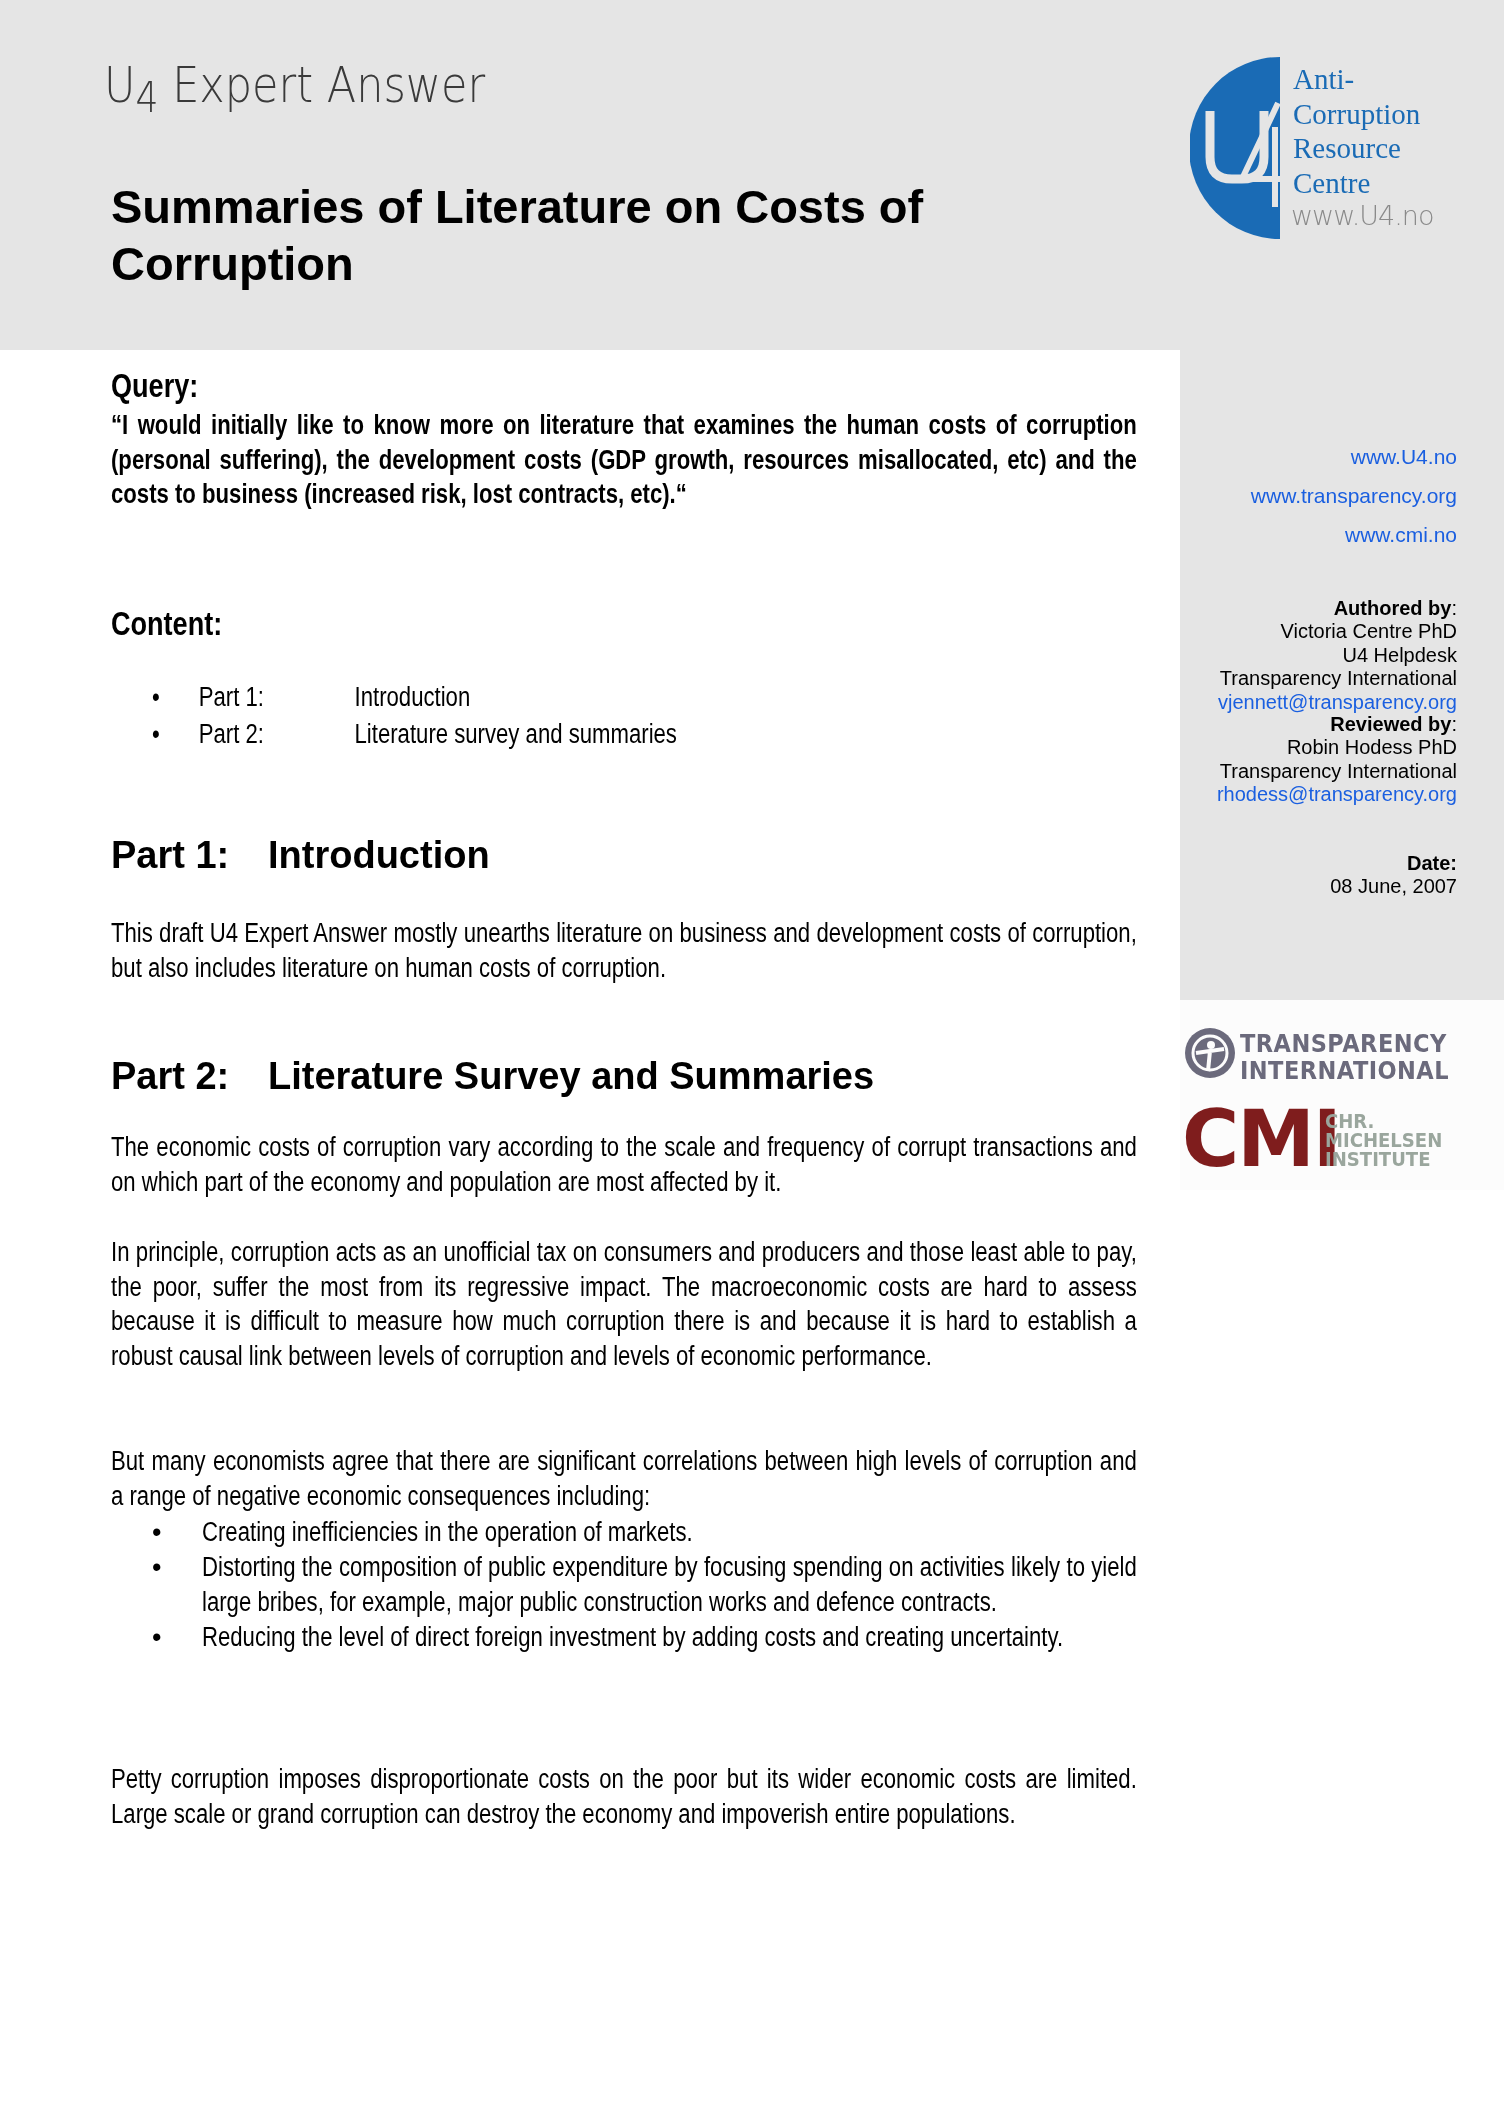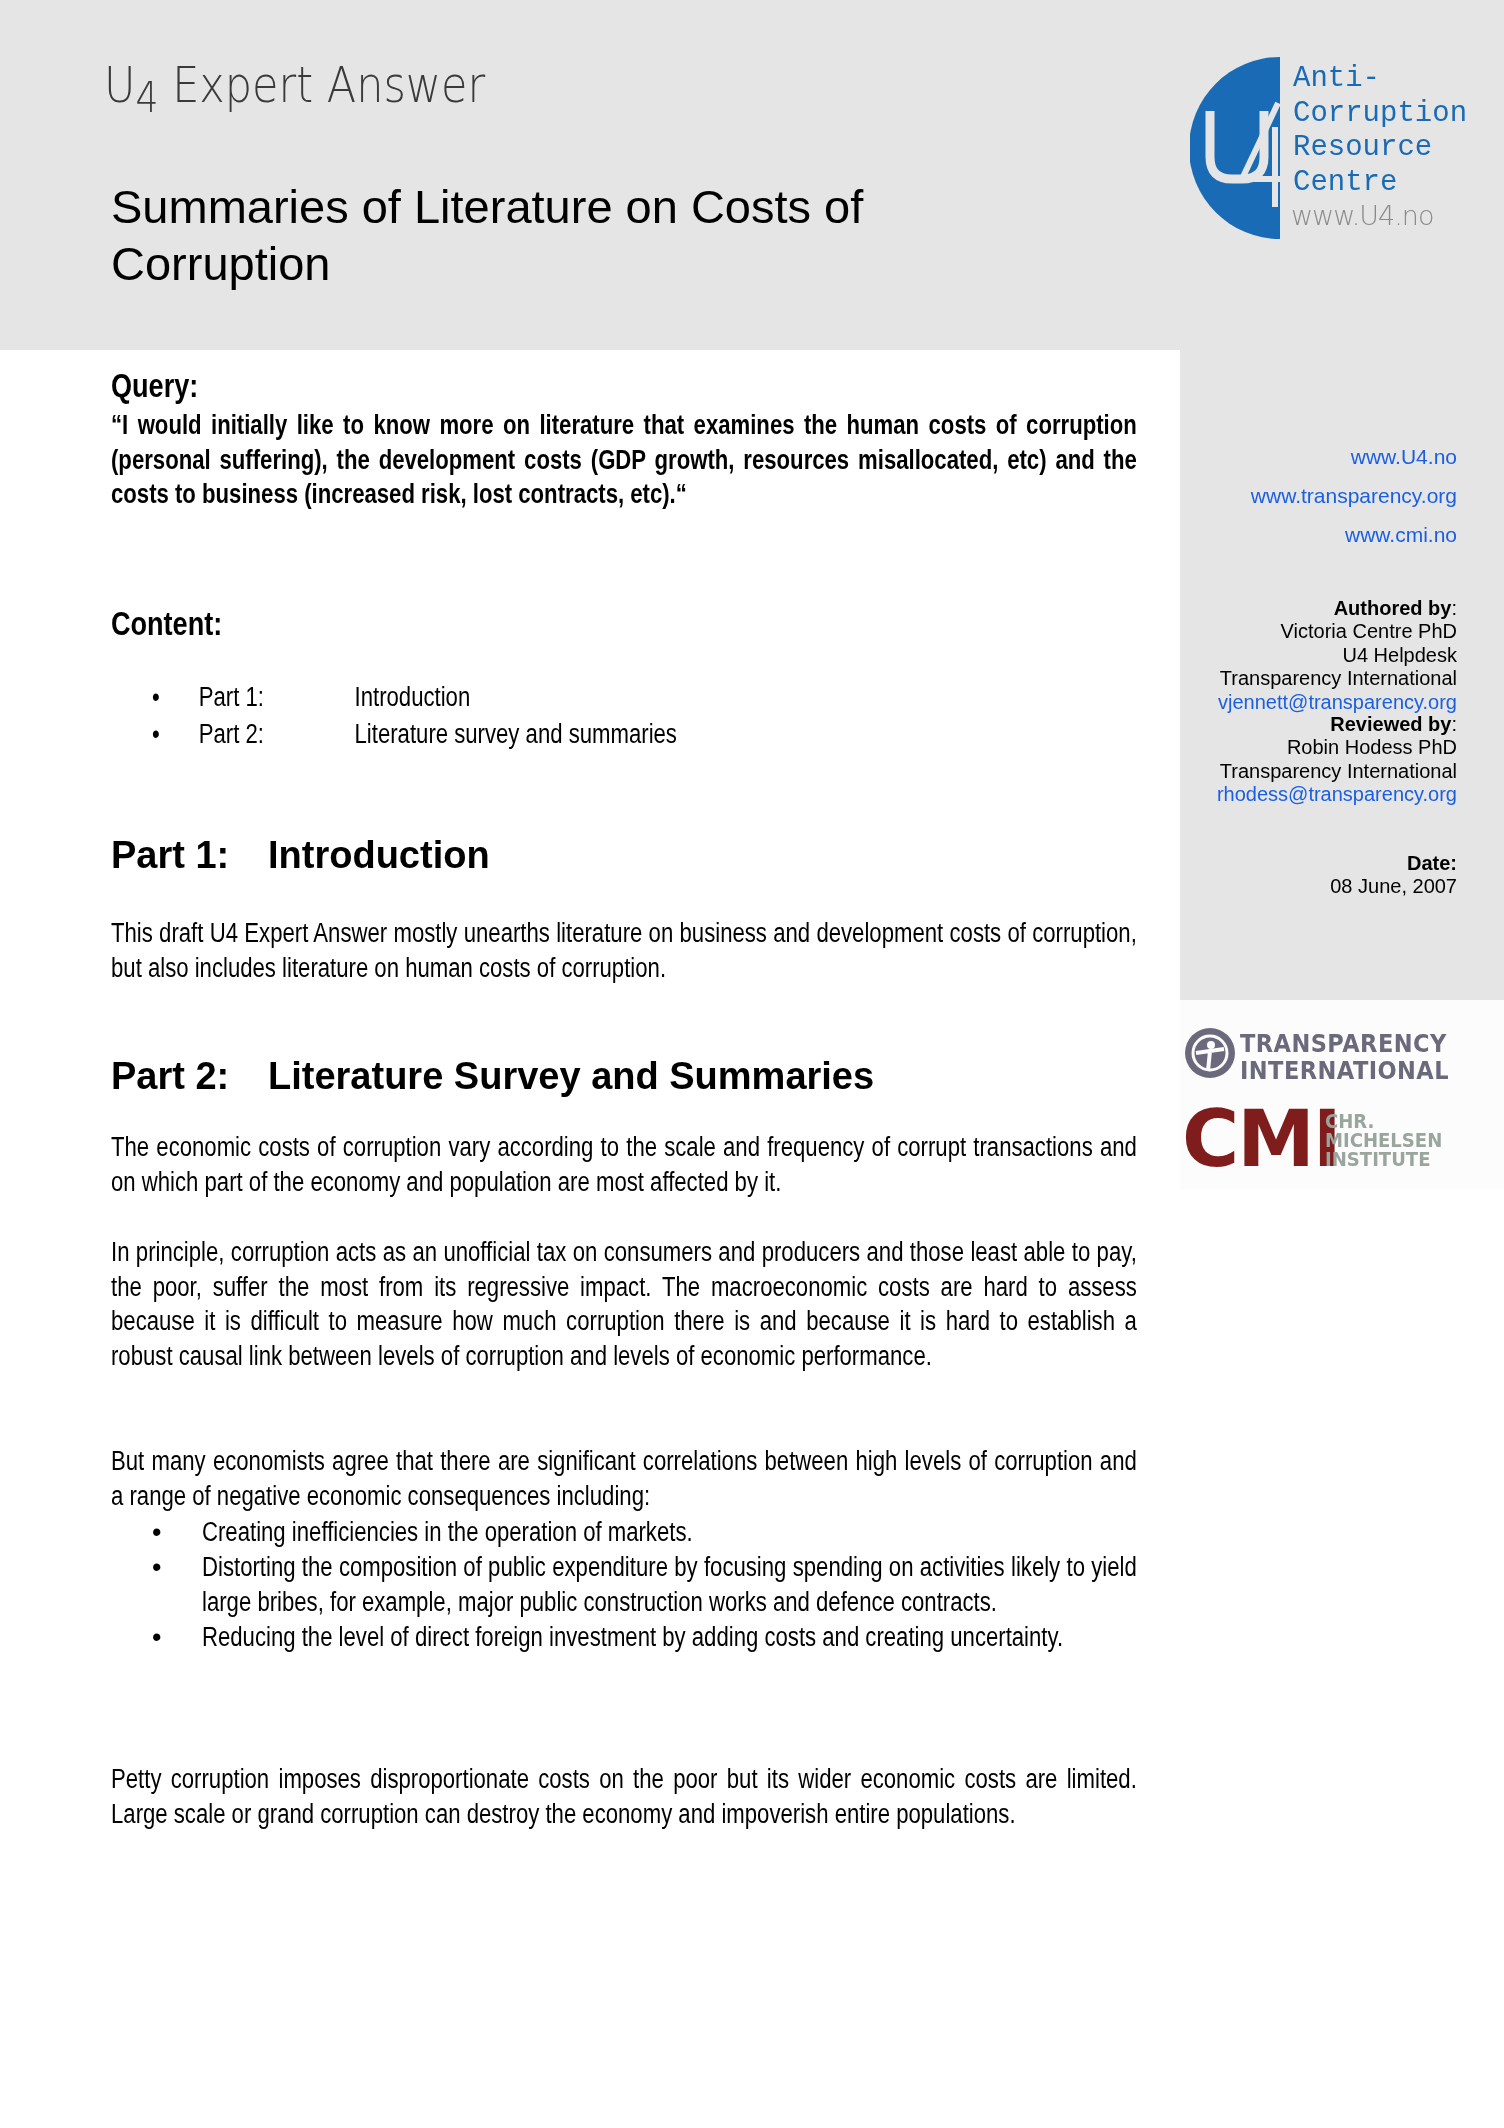--- a/index.html
+++ b/index.html
@@ -5,21 +5,21 @@
   html, body { margin:0; padding:0; }
   body { width:1504px; height:2128px; position:relative; background:#ffffff; overflow:hidden;
          font-family:"Liberation Sans", sans-serif; color:#000; }
   .abs { position:absolute; }
   #header-band { left:0; top:0; width:1504px; height:350px; background:#e5e5e5; }
   #sidebar { left:1180px; top:350px; width:324px; height:650px; background:#e5e5e5; }
   #series-title { left:104px; top:56px; font-family:"DejaVu Sans", sans-serif; font-weight:200;
                   font-size:50px; color:#3a3a3a; letter-spacing:0px; transform:scaleX(0.86); transform-origin:left top;
                   -webkit-text-stroke:0; font-stretch:condensed; }
   #series-title .sub4 { font-size:42px; position:relative; top:10px; }
-  #doc-title { left:111px; top:178px; width:900px; font-weight:normal; font-size:47px; line-height:57px; }
+  #doc-title { left:111px; top:178px; width:900px; font-weight:bold; font-size:47px; line-height:57px; }
   .h-label { font-weight:bold; font-size:33px; transform:scaleX(0.82); transform-origin:left top; }
   #query-label { left:111px; top:367px; }
   #content-label { left:111px; top:605px; }
 
   .para { position:absolute; left:111px; width:1026px; font-size:27px; line-height:34.7px; }
   .para .inner { display:block; width:1251px; transform:scaleX(0.82); transform-origin:left top; text-align:justify; text-align-last:left; }
   #query-text { top:408px; font-weight:bold; }
   #intro-text { top:916px; }
   #p1 { top:1130px; }
   #p2 { top:1235px; }
@@ -48,21 +48,21 @@
   .side { position:absolute; right:47px; text-align:right; font-size:20px; line-height:23.4px; }
   .link { color:#1a5fe0; }
   #side-links { top:437px; line-height:39px; font-size:21px; }
   #authored { top:597px; }
   #reviewed { top:713px;margin-left:13px; }
   #dated { top:852px; }
   .side b { font-weight:bold; }
 
   
   #u4-logo { left:1190px; top:57px; width:260px; height:182px; }
-  #u4-logo-text { left:1293px; top:62px; font-family:Liberation Mono, monospace; font-size:29px; line-height:34.5px; color:#1a6bb5; font-weight:300; }
+  #u4-logo-text { left:1293px; top:62px; font-family:Liberation Serif, serif; font-size:29px; line-height:34.5px; color:#1a6bb5; font-weight:300; }
   #u4-logo-url { left:1291px; top:200px; font-family:"DejaVu Sans", sans-serif; font-size:27px; color:#8a8a8a; font-weight:200; letter-spacing:-1px; }
 
   #logos-area { left:1180px; top:1000px; width:324px; height:190px; background:#fcfcfc; }
   #ti-logo { left:1182px; top:1025px; }
   #ti-text { left:1240px; top:1030px; font-family:"DejaVu Sans", sans-serif; font-weight:bold; font-size:25px; line-height:27px; color:#6b6a7c; transform:scaleX(0.9); transform-origin:left top; letter-spacing:0.5px; }
   #cmi-text { left:1182px; top:1100px; font-family:"DejaVu Sans", sans-serif; font-weight:bold; font-size:78px; line-height:78px; color:#7f1d1d; letter-spacing:-2px; }
   #cmi-sub { left:1325px; top:1112px; font-family:"DejaVu Sans", sans-serif; font-weight:bold; font-size:19px; line-height:19px; color:#9aa69d; transform:scaleX(0.95); transform-origin:left top; }
 </style>
 </head>
 <body>

